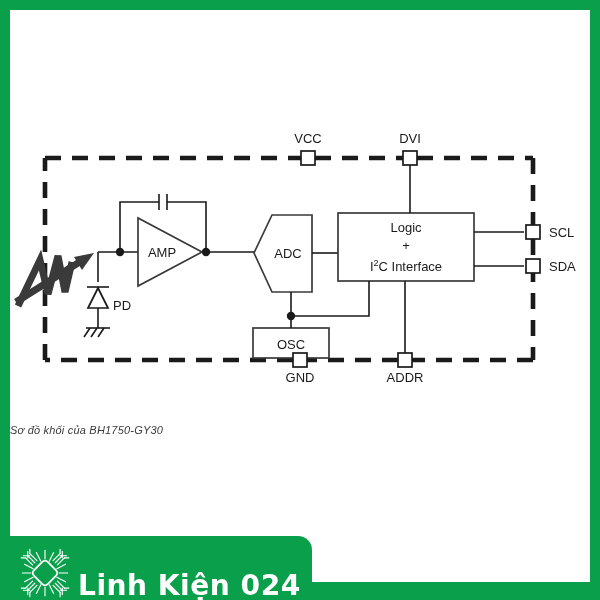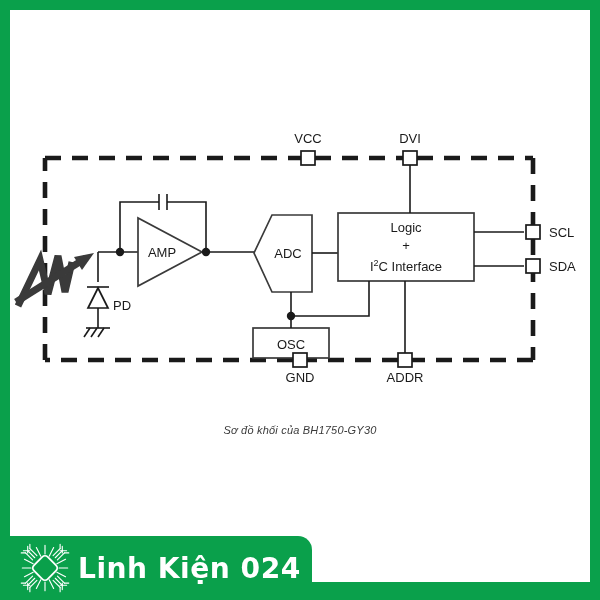--- a/index.html
+++ b/index.html
@@ -48,21 +48,21 @@
     background: #0aa04b;
     border-top-right-radius: 14px;
   }
   #brand {
     position: absolute;
     left: 10px;
     bottom: 0;
     width: 302px;
     height: 64px;
     display: flex;
-    align-items: center;
+    align-items: flex-end;
     gap: 6px;
     padding-left: 8px;
     box-sizing: border-box;
   }
   #brand-icon { width: 54px; height: 54px; flex: 0 0 auto; }
   #brand-text {
     color: #ffffff;
     font-family: "DejaVu Sans", sans-serif;
     font-weight: bold;
     font-size: 29px;
@@ -81,21 +81,21 @@
     width: 580px;
     height: 516px;
   }
   #diagram svg { display: block; }
 
   .cap {
     position: absolute;
     left: 0;
     top: 414px;
     width: 580px;
-    text-align: center;
+    text-align: left;
     font-family: "Liberation Sans", sans-serif;
     font-style: italic;
     font-size: 11px;
     color: #3a3a3a;
     letter-spacing: 0.2px;
   }
 </style>
 </head>
 <body>
 

